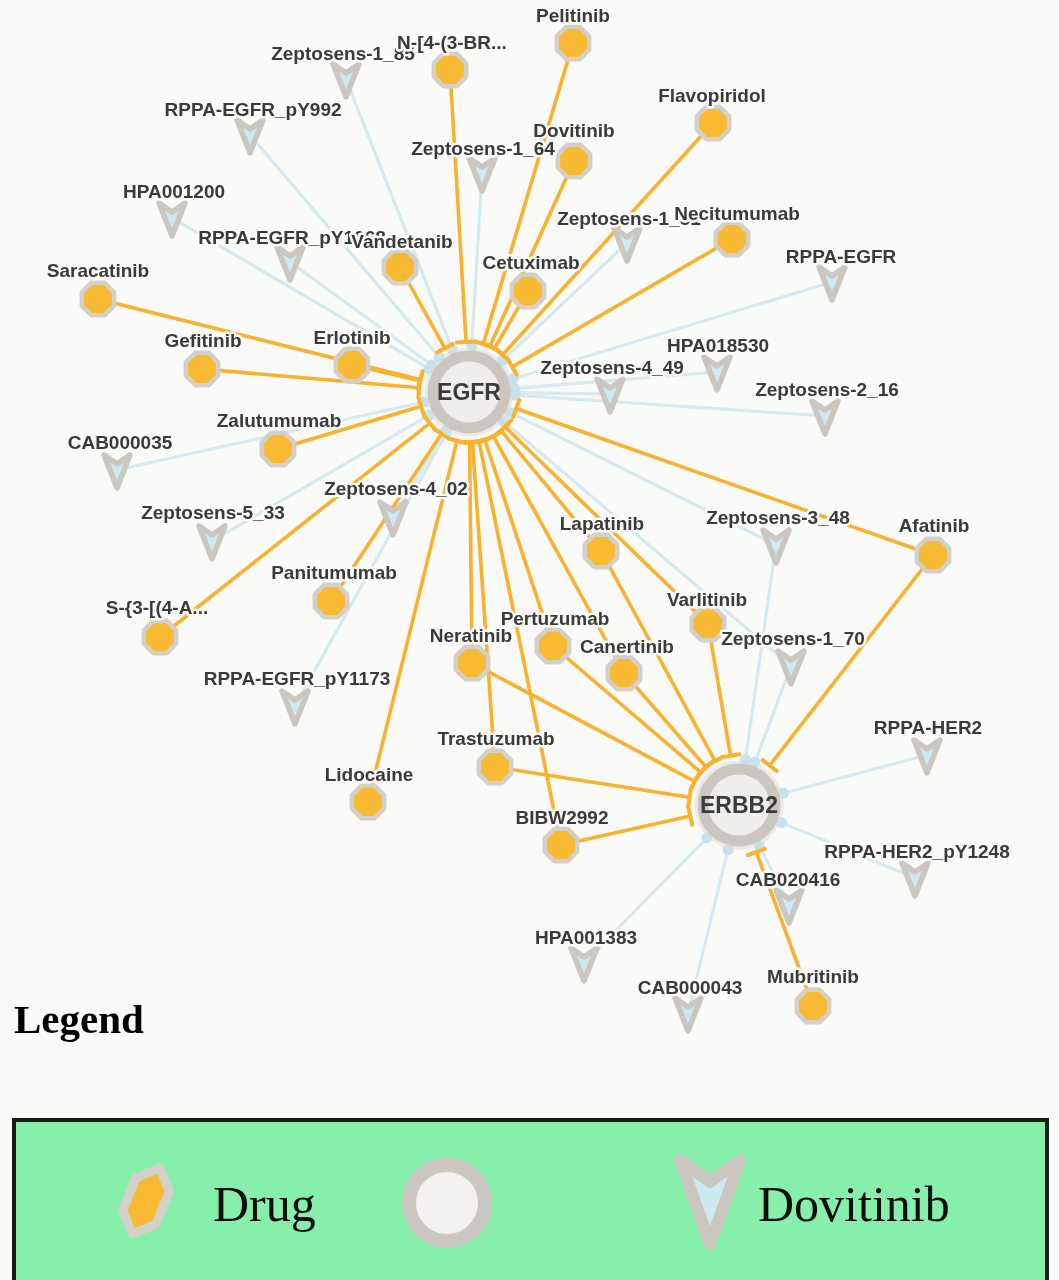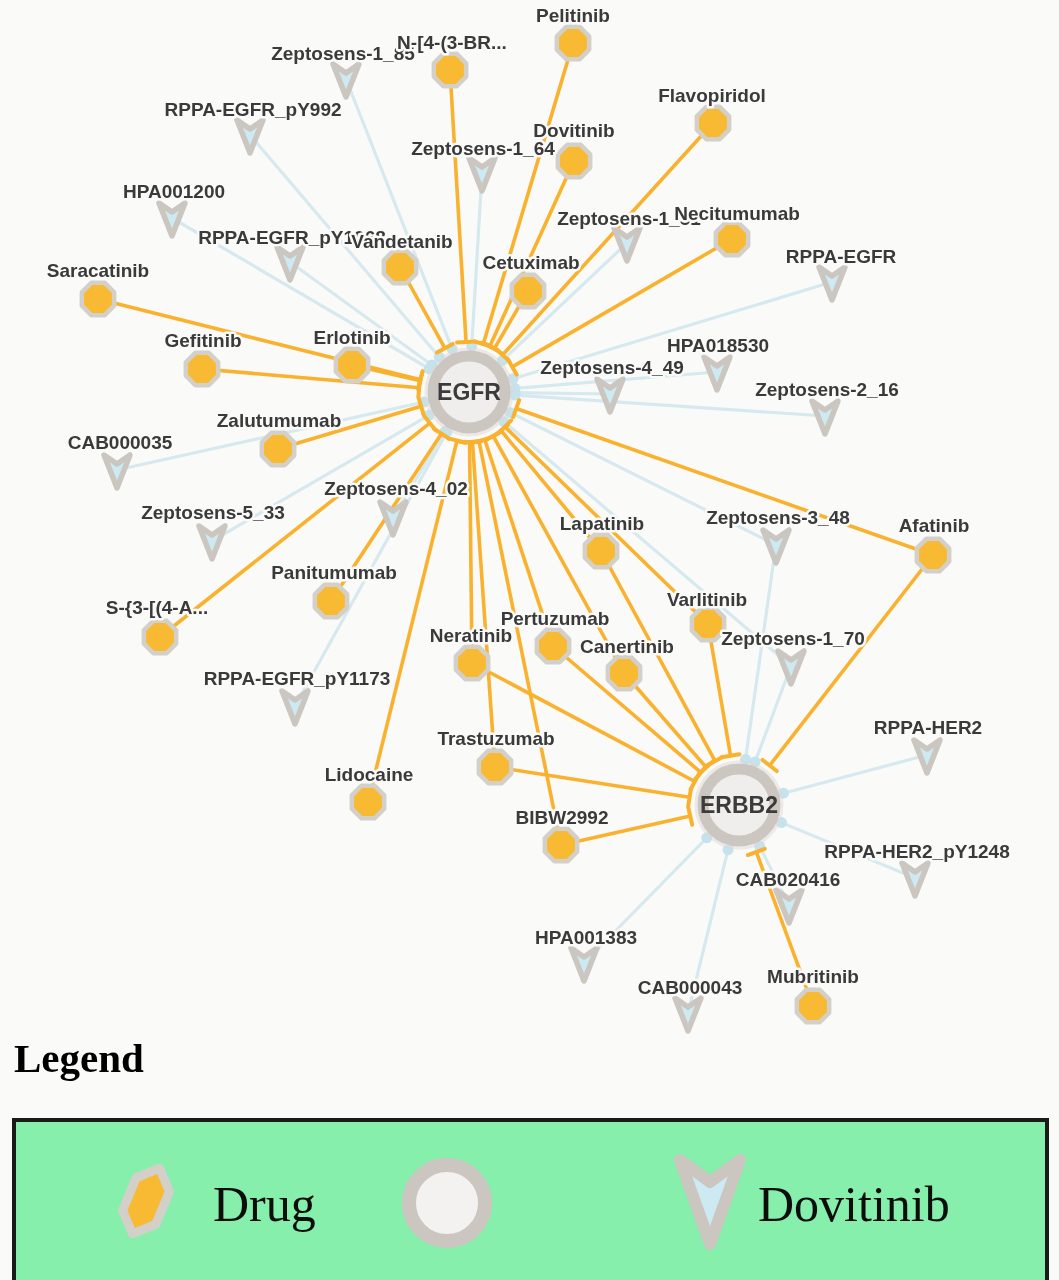--- a/index.html
+++ b/index.html
@@ -1,19 +1,19 @@
 <!DOCTYPE html>
 <html><head>
 <meta charset="utf-8">
 <style>
   html,body{margin:0;padding:0;background:#FAFAF9;width:1059px;height:1280px;overflow:hidden;}
   body{font-family:"Liberation Sans",sans-serif;position:relative;}
   #net{position:absolute;left:0;top:0;}
   .legend-title{position:absolute;left:14px;top:995px;font-family:"Liberation Serif",serif;
-    font-weight:bold;font-size:41px;color:#000;margin-top:39px;}
+    font-weight:bold;font-size:41px;color:#000;}
   .legend-box{position:absolute;left:12px;top:1080px;width:1029px;height:208px;
     border:4px solid #1a1a1a;background:#86efac;margin-top:38px;}
   .legend-box .sym{position:absolute;}
   .lg-text{position:absolute;font-family:"Liberation Serif",serif;color:#0d0d0d;white-space:nowrap;}
   .lg-big{font-size:50px;top:53px;}
   .lg-small{font-size:59px;top:153px;}
 </style>
 </head>
 <body>
 

